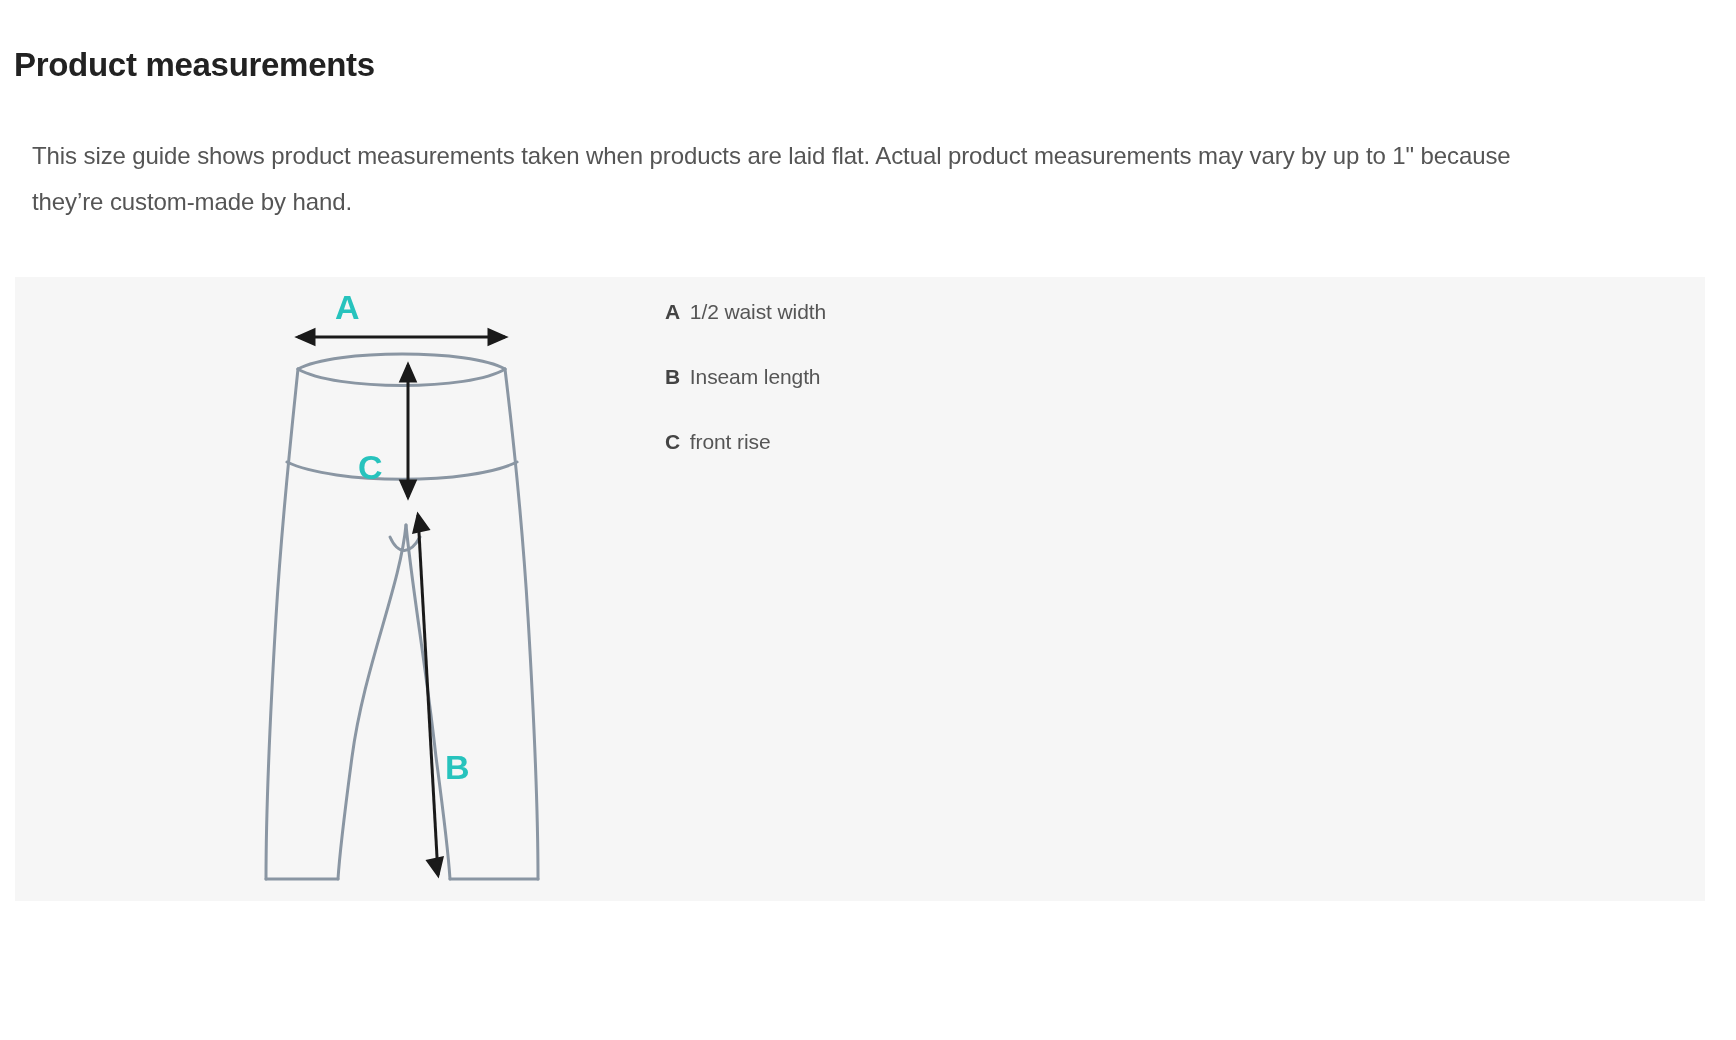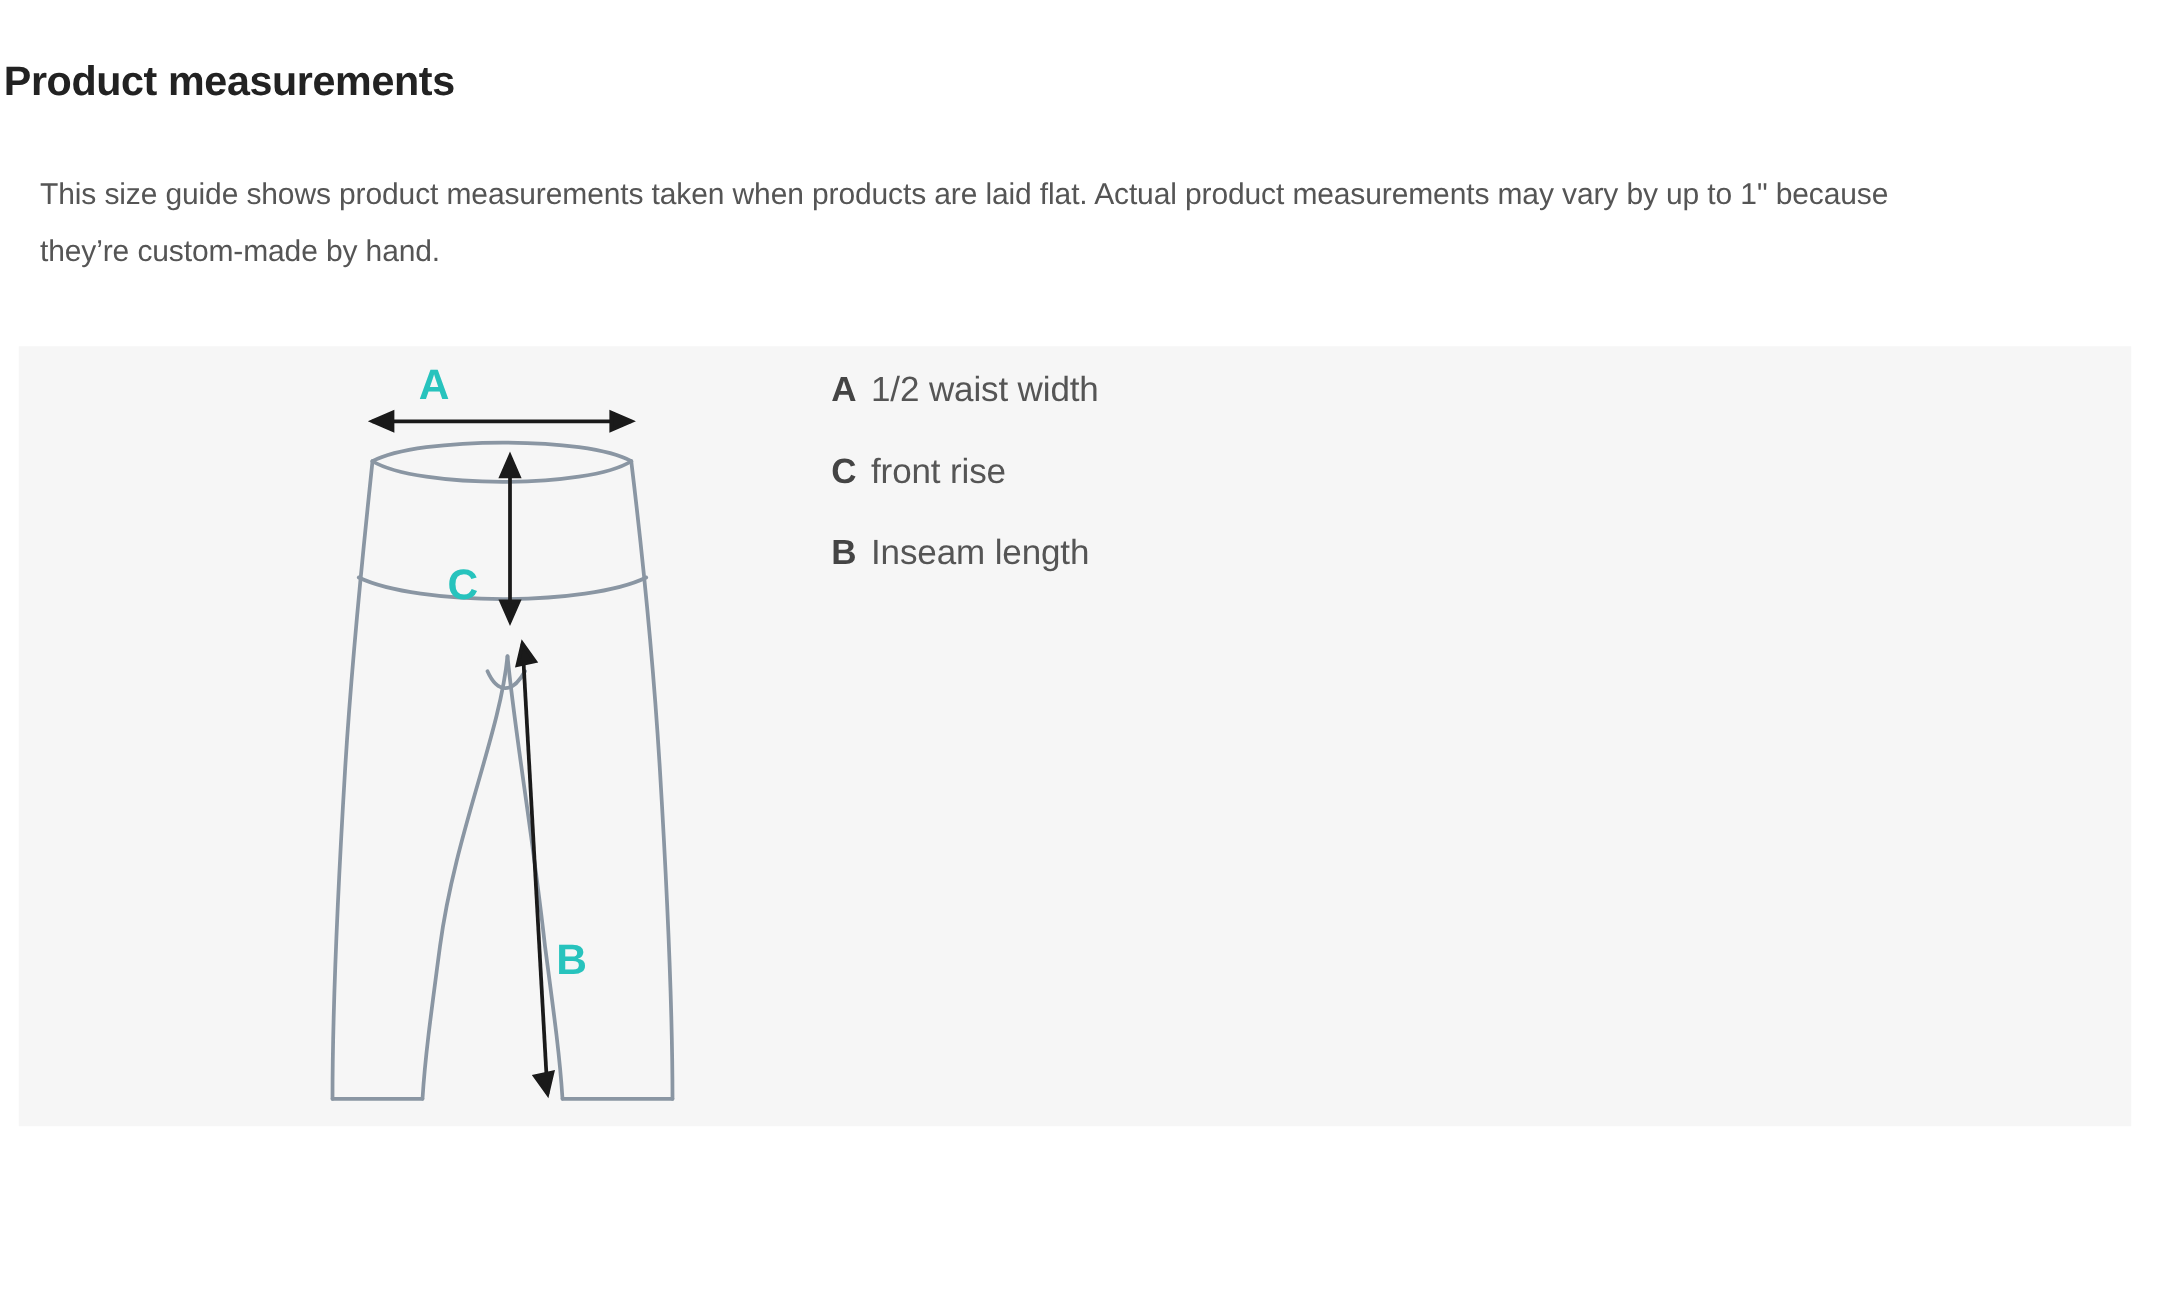--- a/index.html
+++ b/index.html
@@ -15,21 +15,21 @@
     overflow: hidden;
   }
   .page {
     position: relative;
     width: 1736px;
     height: 1040px;
     background: #ffffff;
   }
   .page-title {
     position: absolute;
-    left: 3px;
+    left: 14px;
     top: 22px;
     font-size: 33px;
     line-height: 42px;
     font-weight: bold;
     color: #222222;
     letter-spacing: -0.3px;
   }
   .intro-text {
     position: absolute;
     left: 32px;
@@ -59,21 +59,21 @@
   .diagram-wrap svg {
     display: block;
   }
   .legend {
     position: absolute;
     left: 650px;
     top: 20px;
     width: 600px;
   }
   .legend-item {
-    font-size: 28px;
+    font-size: 21px;
     line-height: 30px;
     color: #555555;
     margin-bottom: 35px;
     letter-spacing: -0.1px;
   }
   .legend-item .key {
     font-weight: bold;
     color: #444444;
     margin-right: 4px;
   }
@@ -140,26 +140,26 @@
     </div>
 
     <div class="legend">
 
       <div class="legend-item">
         <span class="key">A</span>
         <span>1/2 waist width</span>
       </div>
 
       <div class="legend-item">
-        <span class="key">C</span>
-        <span>front rise</span>
+        <span class="key">B</span>
+        <span>Inseam length</span>
       </div>
 
       <div class="legend-item">
-        <span class="key">B</span>
-        <span>Inseam length</span>
+        <span class="key">C</span>
+        <span>front rise</span>
       </div>
 
     </div>
 
   </div>
 
 </div>
 
 </body></html>

